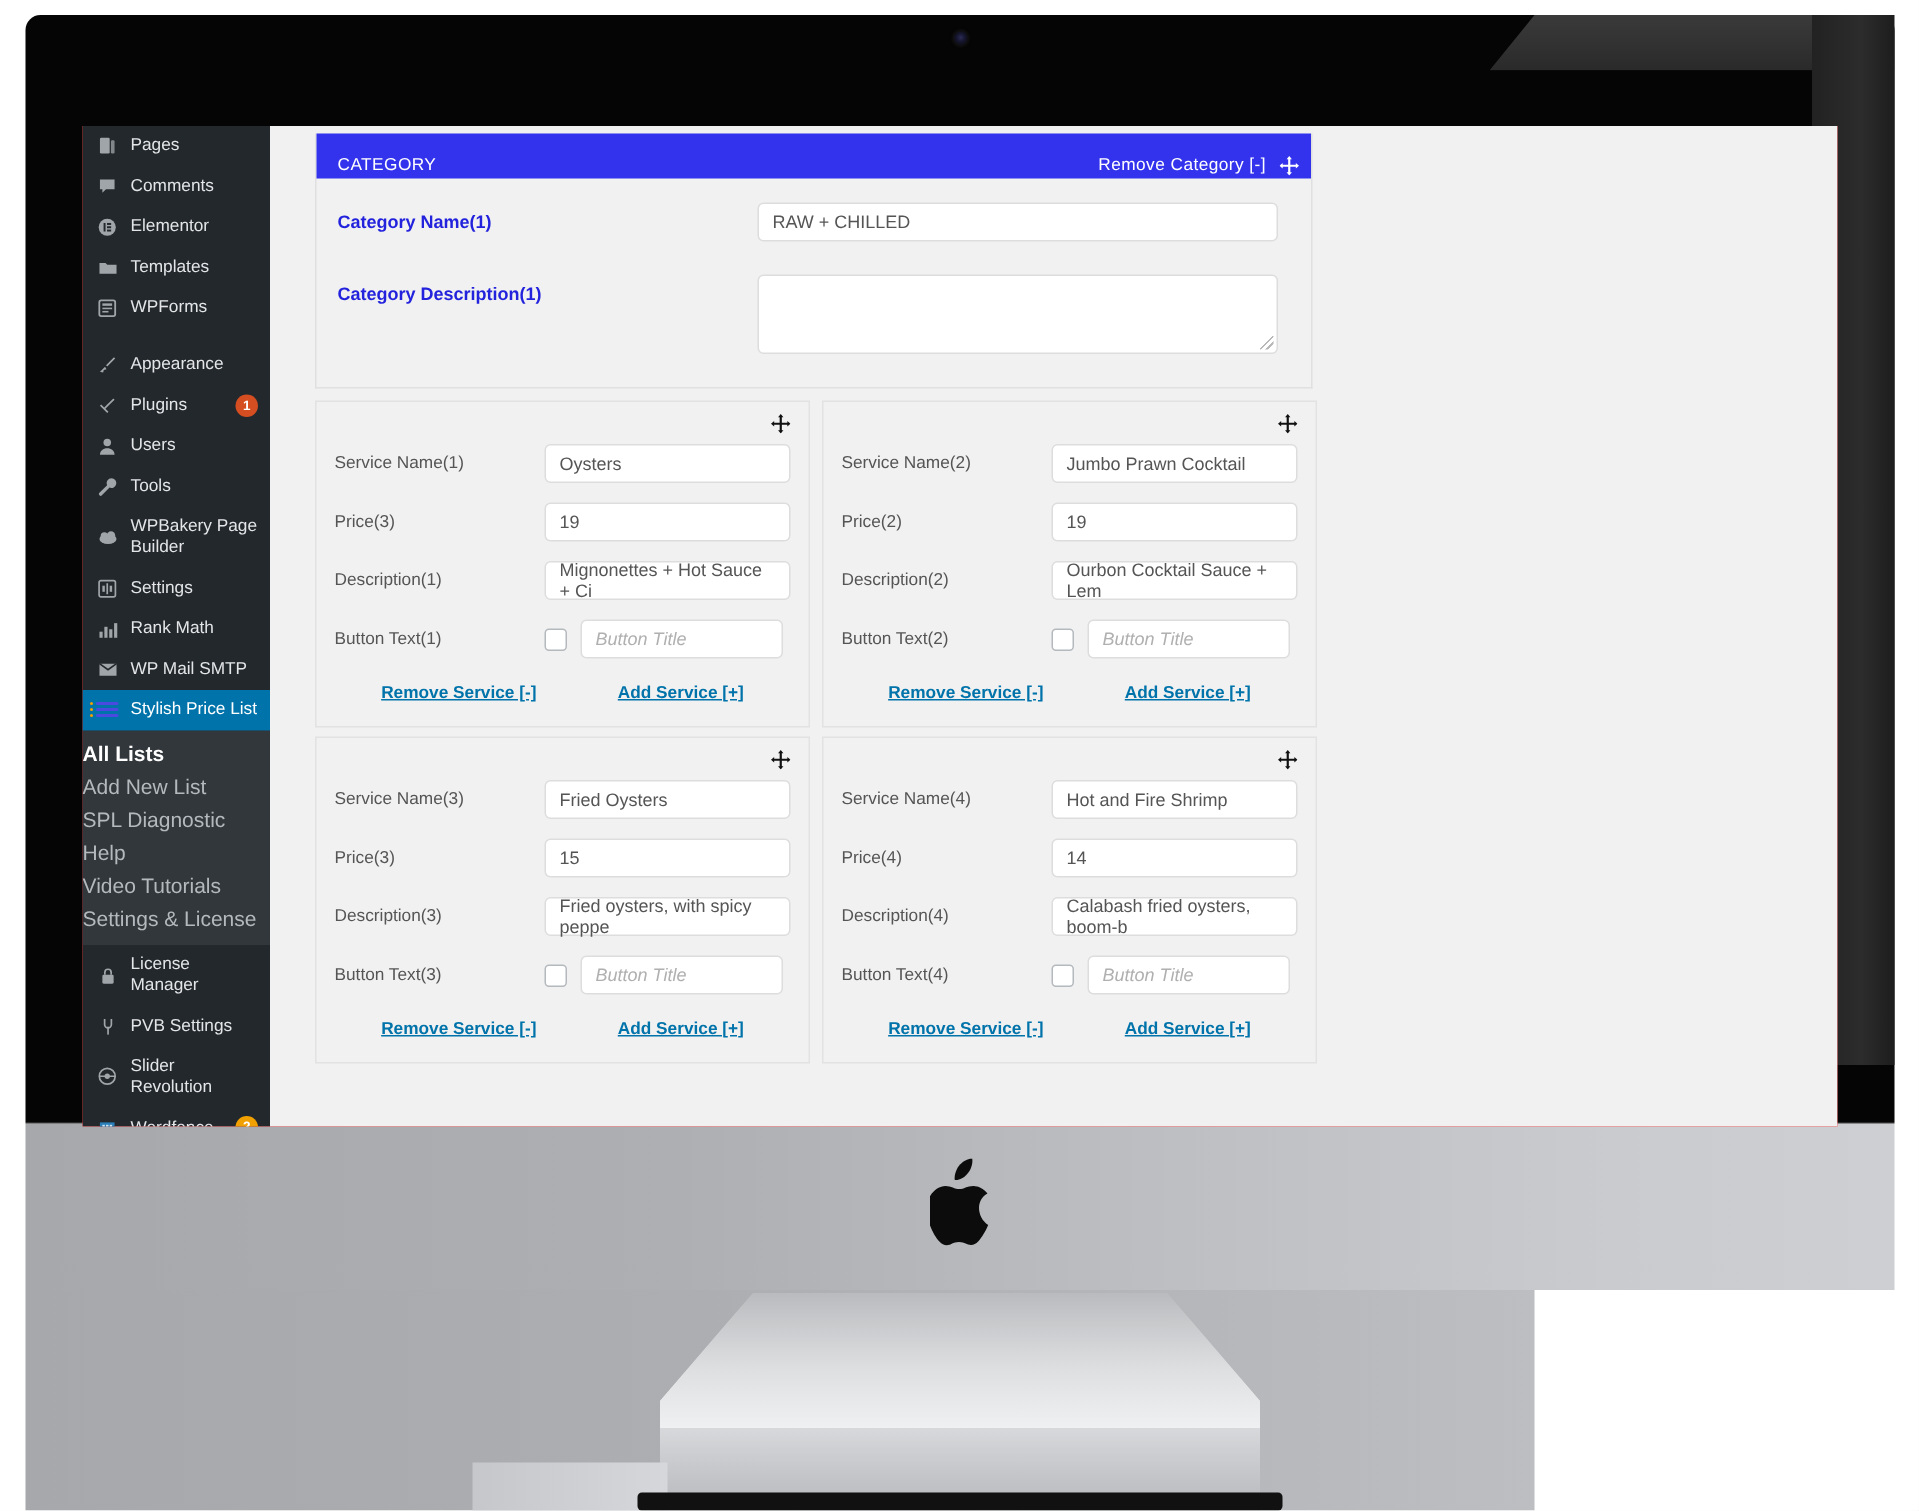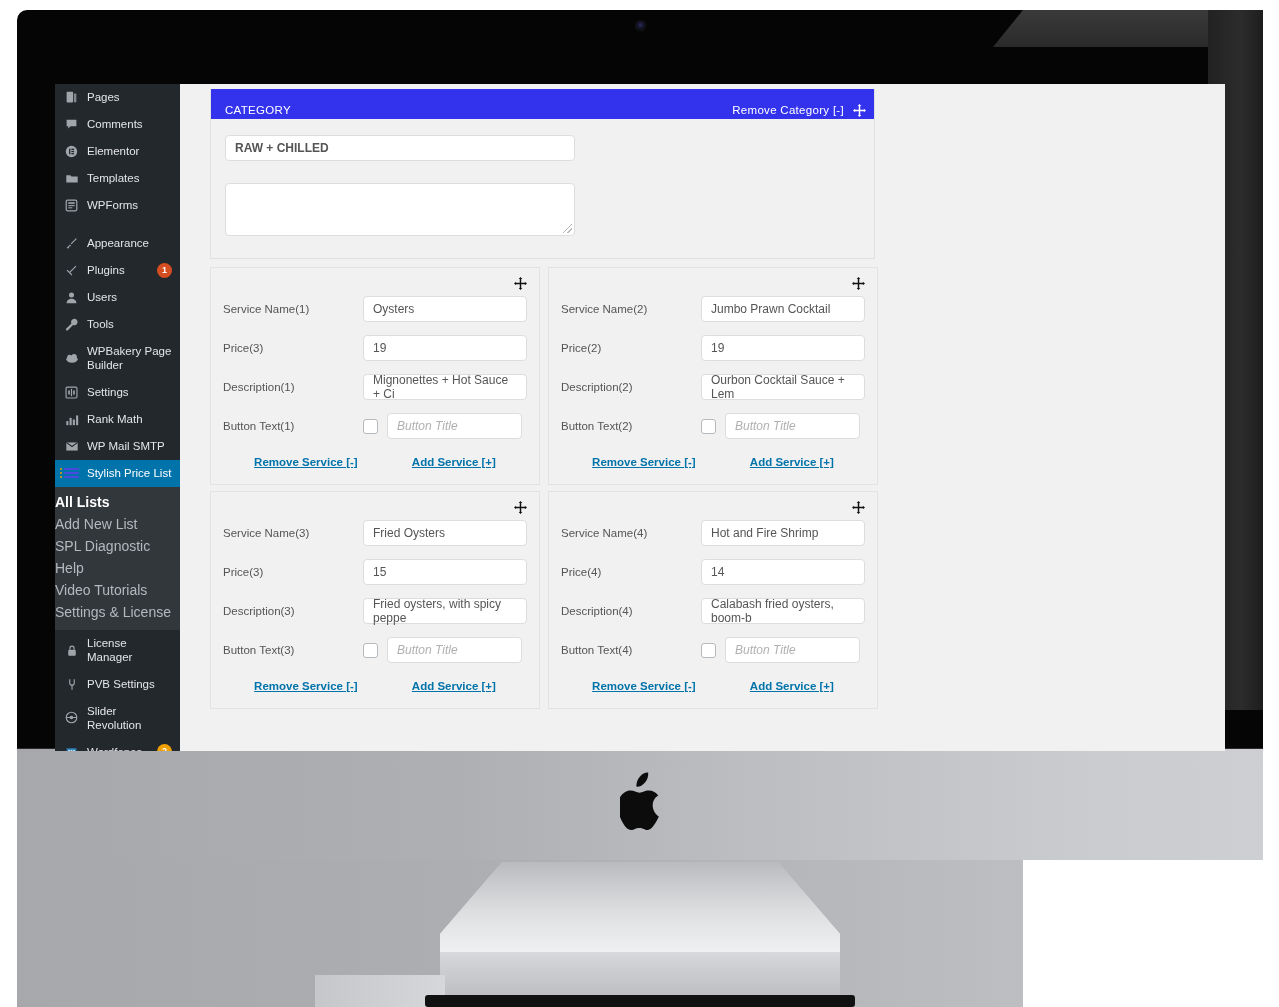--- a/index.html
+++ b/index.html
@@ -153,21 +153,21 @@
     width: 280px; flex: 0 0 280px; color: #2323dd;
     font-size: 12px; font-weight: 700; padding-top: 6px;
   }
   .inp {
     border: 1px solid #ddd; background: #fff; border-radius: 4px;
     height: 26px; padding: 0 9px; font-size: 12px; color: #555;
     font-family: "Liberation Sans", sans-serif; width: 100%;
     display: flex; align-items: center;
   }
   .inp.ph { color: #b0b0b0; font-style: italic; }
-  .cat-field { width: 350px; font-weight: bold; }
+  .cat-field { width: 350px; }
   .txtarea {
     border: 1px solid #ddd; background: #fff; border-radius: 4px;
     width: 350px; height: 53px; position: relative;
   }
   .txtarea::after {
     content: ""; position: absolute; right: 2px; bottom: 2px;
     width: 9px; height: 9px;
     background:
       linear-gradient(135deg, transparent 45%, #b8b8b8 45%, #b8b8b8 55%, transparent 55%),
       linear-gradient(135deg, transparent 70%, #b8b8b8 70%, #b8b8b8 80%, transparent 80%);
@@ -449,25 +449,27 @@
             <span class="lnk" style="color:#fff;text-decoration:none;font-weight:400;font-size:11.5px">Remove Category [-]</span>
             <span class="mv">
               <svg width="13" height="13" viewBox="0 0 16 16">
                   <path fill="currentColor" d="M8 0l2.2 2.6H8.9v4.5h4.5V5.8L16 8l-2.6 2.2V8.9H8.9v4.5h1.3L8 16l-2.2-2.6h1.3V8.9H2.6v1.3L0 8l2.6-2.2v1.3h4.5V2.6H5.8z"></path>
                 </svg>
             </span>
           </span>
         </div>
         <div class="cat-body">
           <div class="cat-row">
+            <div class="cat-label">Category Name(1)</div>
             <div class="cat-field">
               <div class="inp">RAW + CHILLED</div>
             </div>
           </div>
           <div class="cat-row">
+            <div class="cat-label">Category Description(1)</div>
             <div class="txtarea"></div>
           </div>
         </div>
       </section>
 
       <section class="svc-grid">
 
         <div class="svc-panel">
           <span class="mv svc-move">
             <svg width="13" height="13" viewBox="0 0 16 16">

